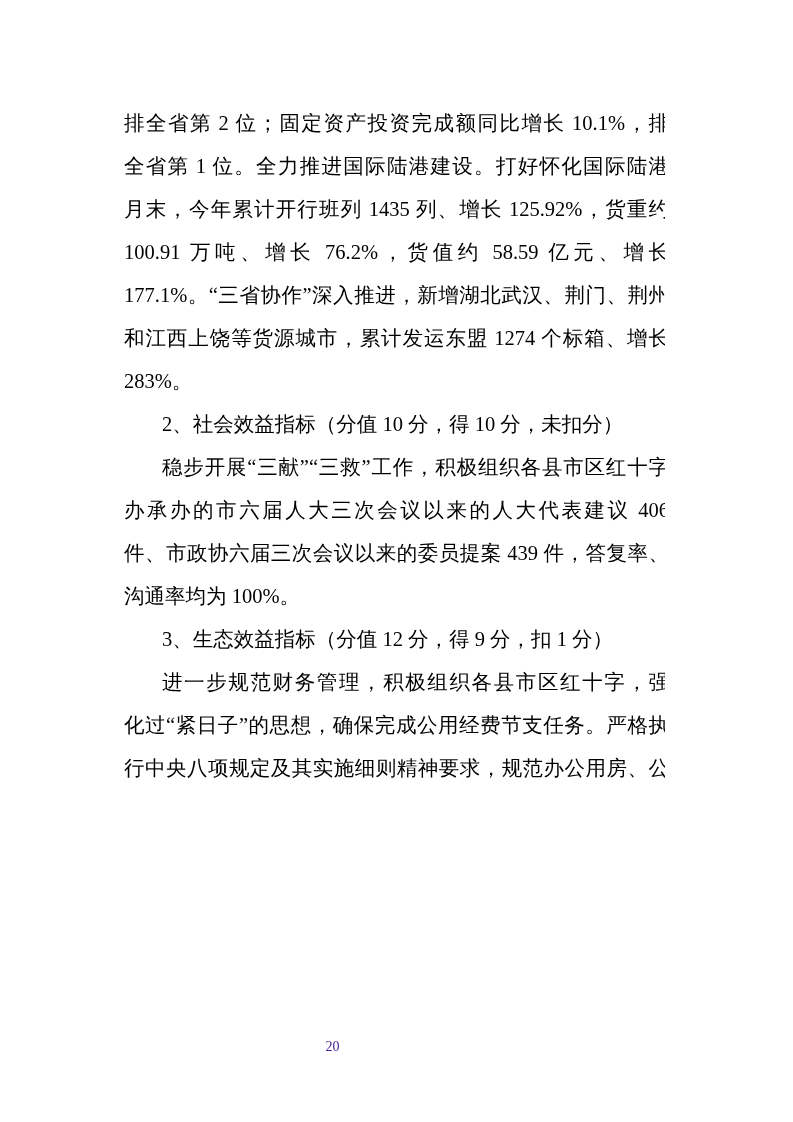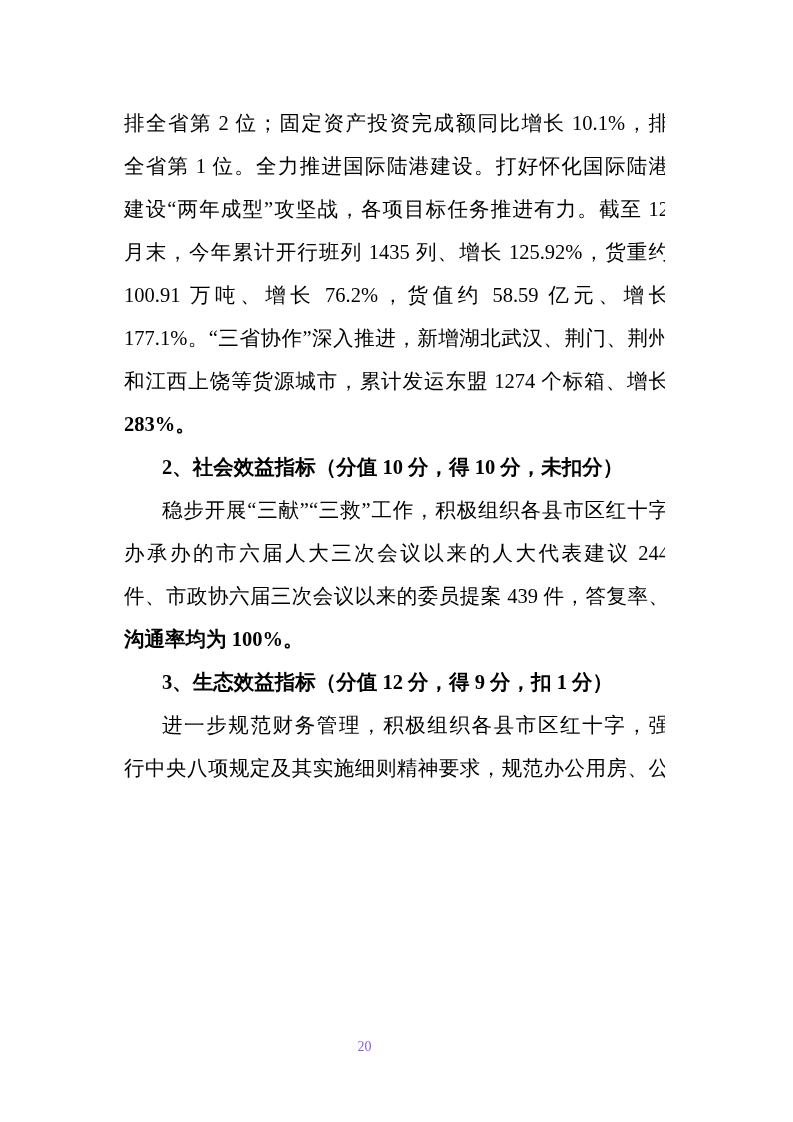--- a/index.html
+++ b/index.html
@@ -26,53 +26,51 @@
   }
   .line {
     height: 43px;
     text-align: justify;
     text-align-last: justify;
     word-break: keep-all;
   }
   .line.l {
     text-align: center;
     text-align-last: left;
-    font-weight: bold;
   }
   .line.ind {
     text-indent: 38px;
   }
   .footer {
     position: absolute;
     top: 1037px;
     left: 0;
     width: 100%;
     text-align: center;
     font-size: 14px;
     line-height: 20px;
-    color: #8b5cf6;
-    margin-left: 32px;
+    color: #4c1d95;
   }
 </style>
 </head>
 <body>
 
 <div class="page">
   <div class="content">
     <div class="line">排全省第 2 位；固定资产投资完成额同比增长 10.1%，排</div>
     <div class="line">全省第 1 位。全力推进国际陆港建设。打好怀化国际陆港</div>
-    <div class="line">建设“两年成型”攻坚战，各项目标任务推进有力。截至 12</div>
     <div class="line">月末，今年累计开行班列 1435 列、增长 125.92%，货重约</div>
     <div class="line">100.91 万吨、增长 76.2%，货值约 58.59 亿元、增长</div>
     <div class="line">177.1%。“三省协作”深入推进，新增湖北武汉、荆门、荆州</div>
     <div class="line">和江西上饶等货源城市，累计发运东盟 1274 个标箱、增长</div>
     <div class="line l">283%。</div>
     <div class="line l ind">2、社会效益指标（分值 10 分，得 10 分，未扣分）</div>
     <div class="line ind">稳步开展“三献”“三救”工作，积极组织各县市区红十字</div>
-    <div class="line">办承办的市六届人大三次会议以来的人大代表建议 244</div>
+    <div class="line">办承办的市六届人大三次会议以来的人大代表建议 406</div>
     <div class="line">件、市政协六届三次会议以来的委员提案 439 件，答复率、</div>
     <div class="line l">沟通率均为 100%。</div>
     <div class="line l ind">3、生态效益指标（分值 12 分，得 9 分，扣 1 分）</div>
     <div class="line ind">进一步规范财务管理，积极组织各县市区红十字，强</div>
+    <div class="line">化过“紧日子”的思想，确保完成公用经费节支任务。严格执</div>
     <div class="line">行中央八项规定及其实施细则精神要求，规范办公用房、公</div>
   </div>
   <div class="footer">20</div>
 </div>
 
 </body></html>

